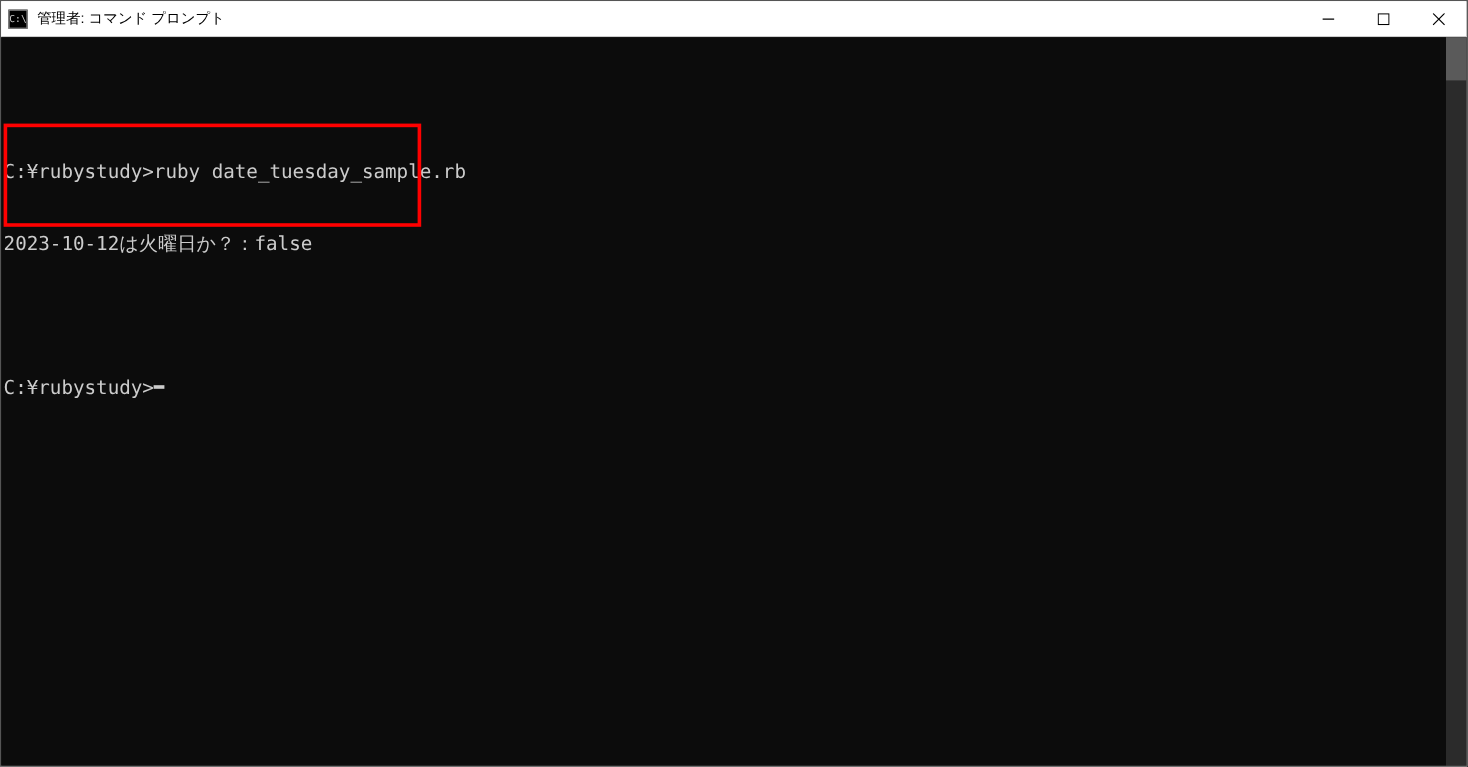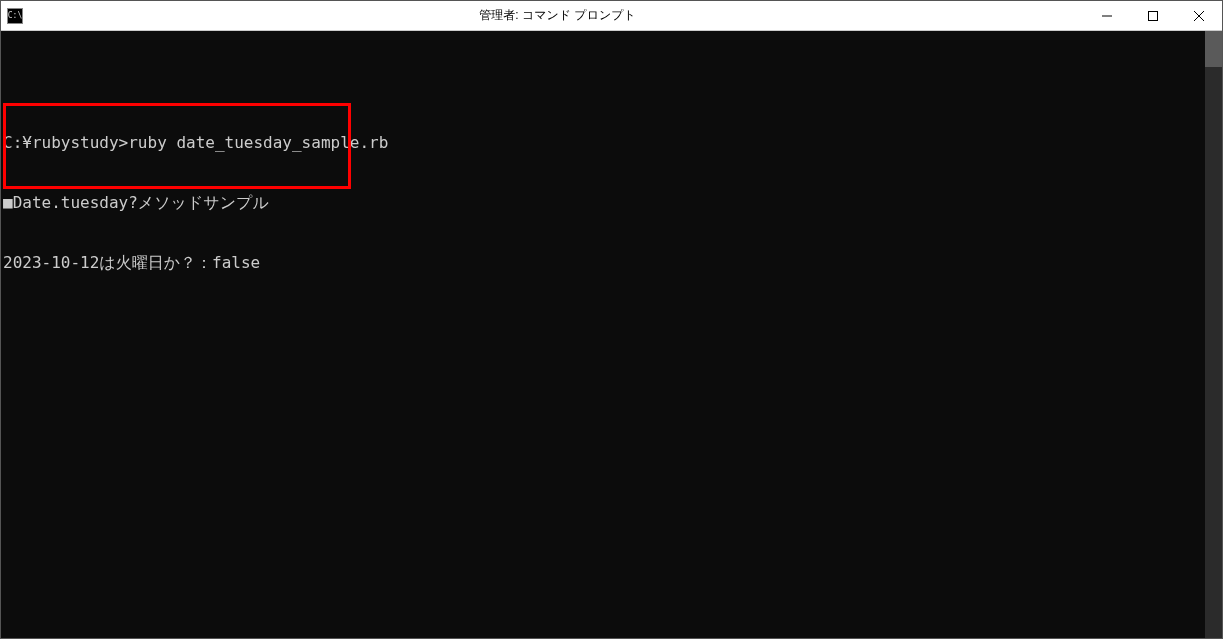--- a/index.html
+++ b/index.html
@@ -40,21 +40,20 @@
       justify-content: center;
       font-size: 8px;
       color: #ccc;
       font-family: monospace;
     }
     .titlebar-text {
       font-size: 12px;
       color: #000;
       flex: 1;
       padding-left: 2px;
-      text-align: center;
     }
     .window-controls {
       display: flex;
       height: 100%;
     }
     .win-btn {
       width: 46px;
       height: 100%;
       display: flex;
       align-items: center;
@@ -151,22 +150,22 @@
             <line x1="0" y1="0" x2="10" y2="10" stroke="currentColor" stroke-width="1"></line>
             <line x1="10" y1="0" x2="0" y2="10" stroke="currentColor" stroke-width="1"></line>
           </svg>
       </button>
     </div>
   </div>
   <div class="terminal-wrap">
     <div class="terminal">
       <div class="blank-line"><span></span></div>
       <div class="line"><span>C:¥rubystudy&gt;ruby date_tuesday_sample.rb</span></div>
-      <div class="line"><span>■Date.tuesday?メソッドサンプル</span></div>
       <div class="line"><span>2023-10-12は火曜日か？：false</span></div>
       <div class="blank-line"><span></span></div>
+      <div class="line"><span>C:¥rubystudy&gt;</span><span class="cursor"></span></div>
       <div class="highlight-box"></div>
     </div>
     <div class="scrollbar">
       <div class="scrollbar-thumb"></div>
     </div>
   </div>
 </div>
 
 </body></html>

